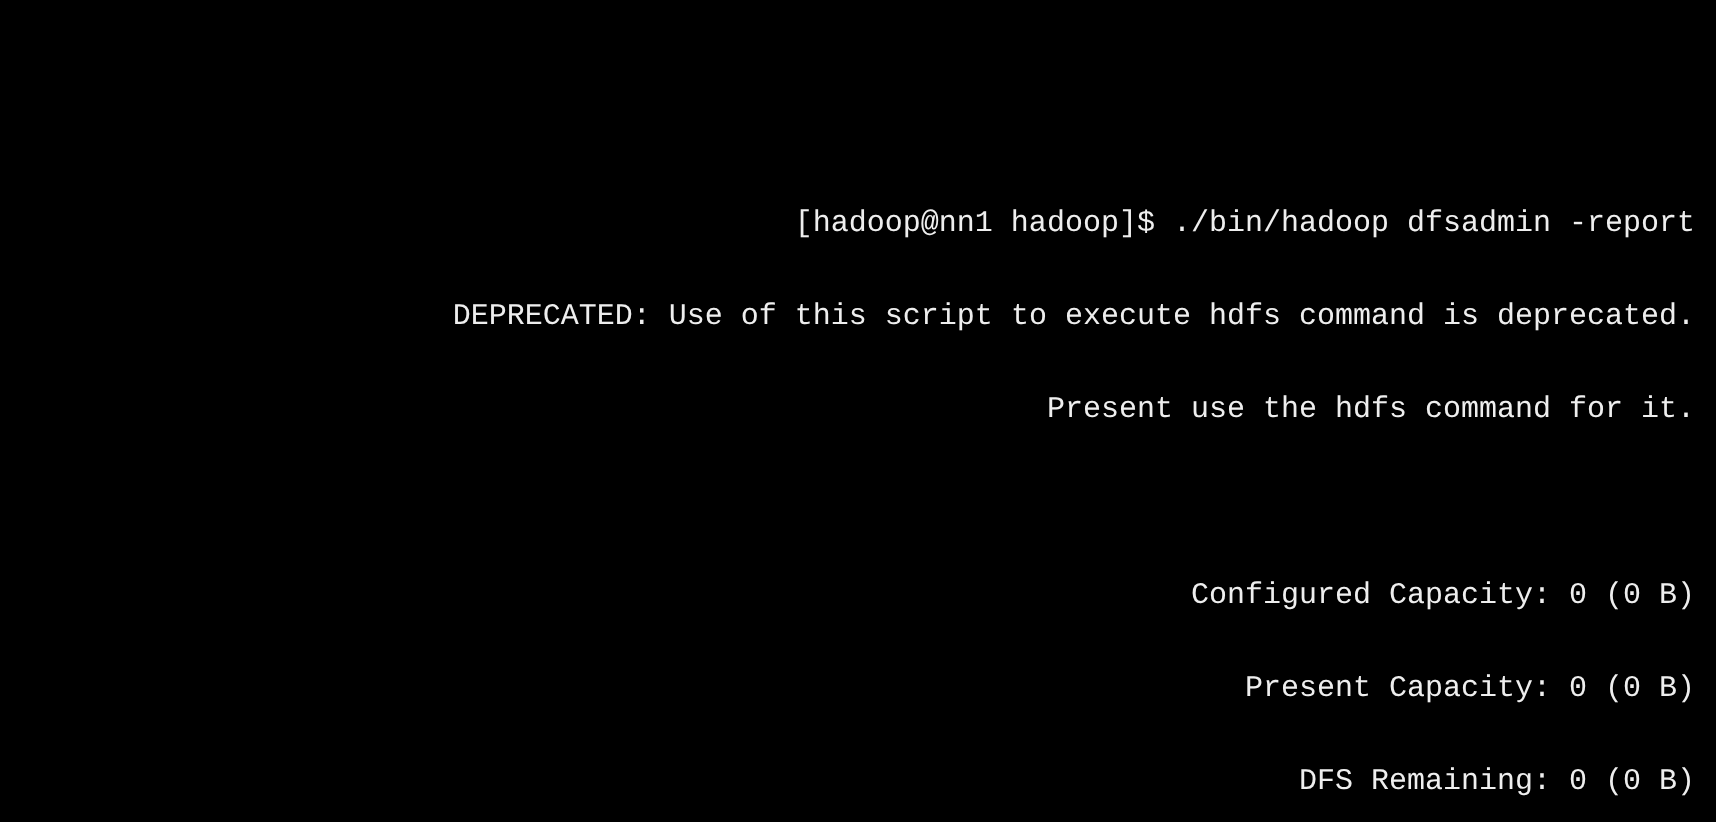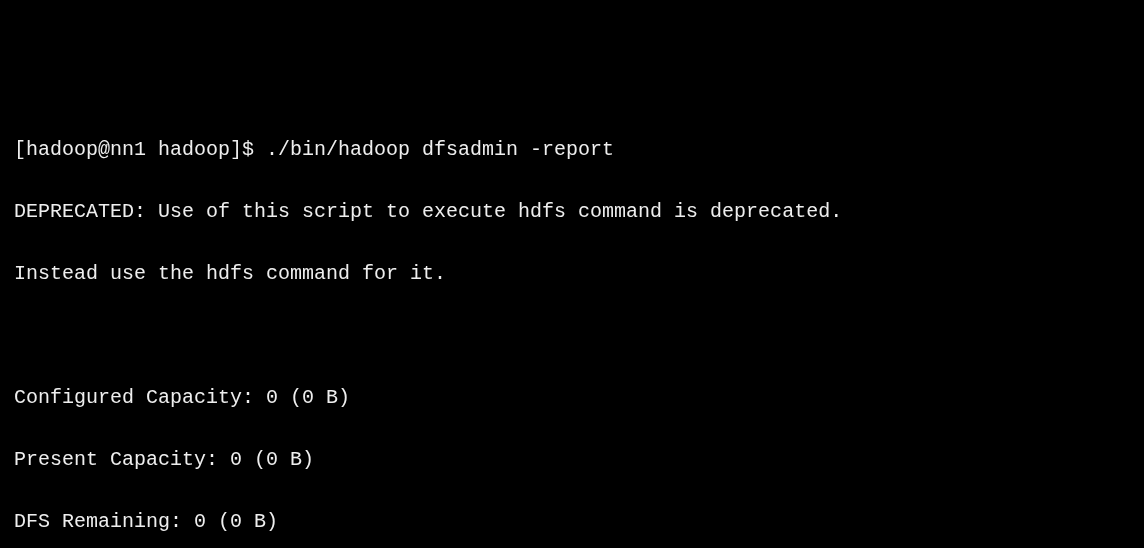--- a/index.html
+++ b/index.html
@@ -8,32 +8,32 @@
       color: #eeeeee;
       font-family: "Consolas", "Courier New", monospace;
       font-size: 20px;
       line-height: 31px;
       padding: 10px 14px;
       width: 1144px;
       height: 548px;
       overflow: hidden;
       white-space: pre;
     }
-    .line { display: block; }
+    .line { display: block; text-align: right; }
     .prompt-wrap { display: inline; }
     .blank { height: 31px; }
   </style>
 </head>
 <body>
 
 
 
 <span class="line"><span class="prompt-wrap">[hadoop@nn1 hadoop]$ </span><span>./bin/hadoop dfsadmin -report</span></span>
 <span class="line">DEPRECATED: Use of this script to execute hdfs command is deprecated.</span>
-<span class="line">Instead use the hdfs command for it.</span>
+<span class="line">Present use the hdfs command for it.</span>
 <span class="line blank"></span>
 <span class="line">Configured Capacity: 0 (0 B)</span>
 <span class="line">Present Capacity: 0 (0 B)</span>
 <span class="line">DFS Remaining: 0 (0 B)</span>
 
 
 
 
 
 

